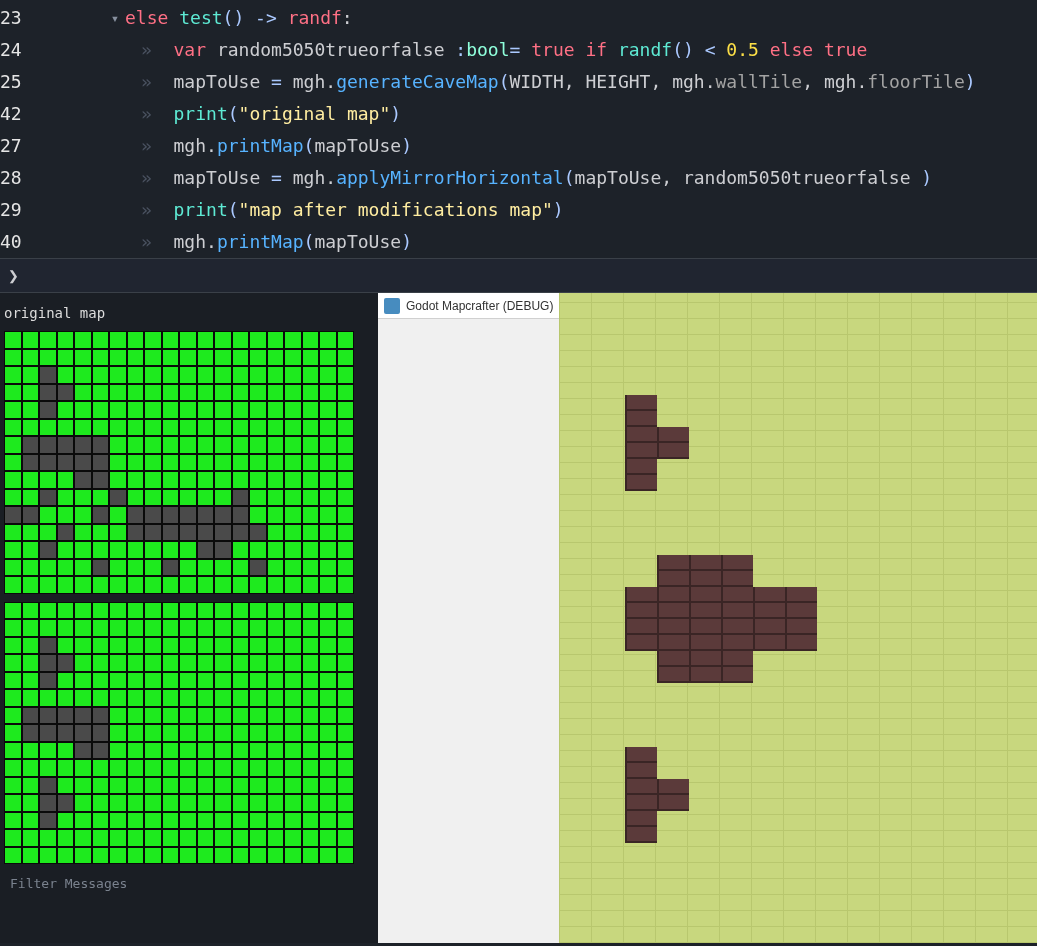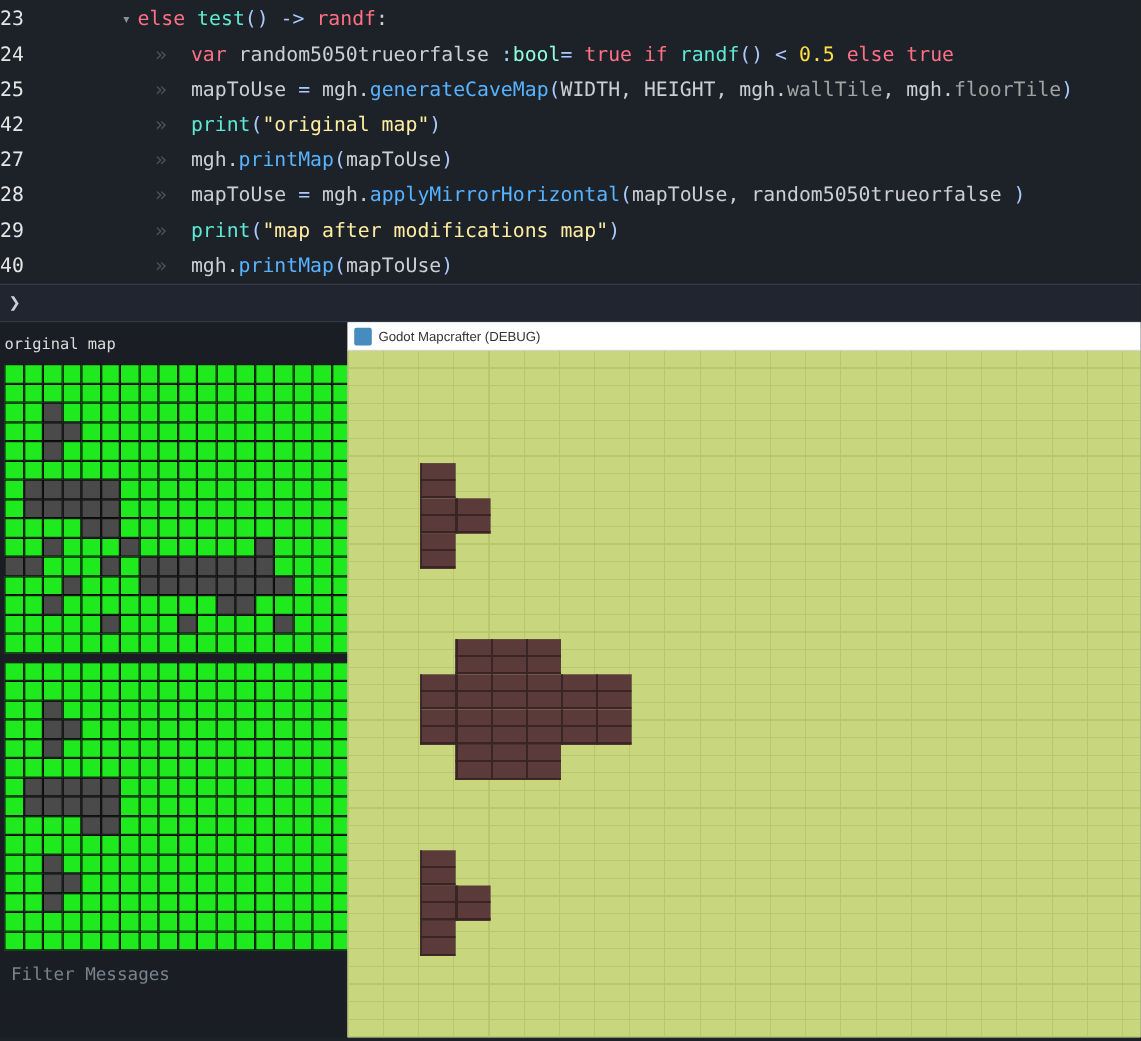--- a/index.html
+++ b/index.html
@@ -59,21 +59,21 @@
   border-top: 1px solid #3a4048;
   border-bottom: 1px solid #3a4048;
   background: #202530;
 }
 
 .bottom-section {
   display: flex;
   height: 650px;
 }
 .output-panel {
-  width: 316px;
+  width: 378px;
   background: #1a1e24;
   color: #e0e0e0;
   font-size: 14px;
   padding: 12px 4px 4px 4px;
   font-family: 'Consolas', monospace;
   overflow: hidden;
 }
 .output-text {
   margin-bottom: 10px;
   color: #dcdcdc;
@@ -85,21 +85,20 @@
   gap: 0;
   margin-bottom: 8px;
 }
 .cell-g { background: #1eea1e; border: 1px solid #0a0a0a; }
 .cell-d { background: #4a4a4a; border: 1px solid #0a0a0a; }
 
 .game-window {
   flex: 1;
   background: #f0f0f0;
   display: flex;
-  flex-direction: column;
 }
 .title-bar {
   height: 26px;
   background: #ffffff;
   display: flex;
   align-items: center;
   padding: 0 6px;
   border-bottom: 1px solid #d0d0d0;
 }
 .title-icon {
@@ -132,21 +131,21 @@
 }
 .wall-block {
   position: absolute;
   background: #5b3a3a;
   background-image:
     repeating-linear-gradient(0deg, #3a2525 0px, #3a2525 2px, transparent 2px, transparent 16px),
     repeating-linear-gradient(90deg, #3a2525 0px, #3a2525 2px, transparent 2px, transparent 32px);
 }
 .filter-line {
   color: #7a828e;
-  font-size: 16px;
+  font-size: 13px;
   padding: 4px 6px;
 }
 </style>
 </head>
 <body>
 
 <div class="code-editor">
   <div class="code-line">
     <span class="line-number">23</span>
     <span class="fold-icon">▾</span>

